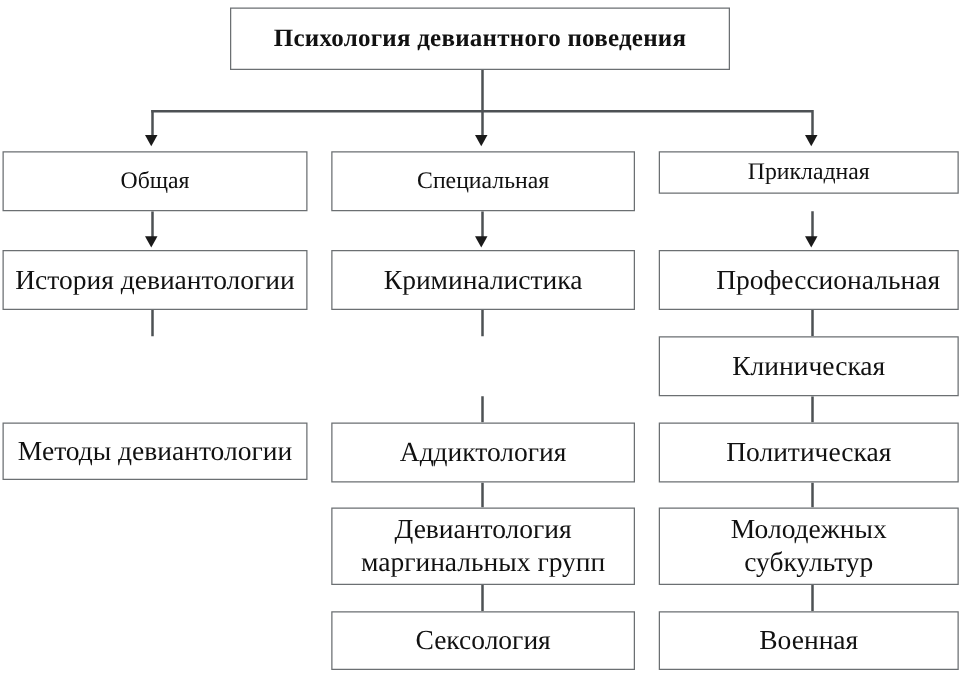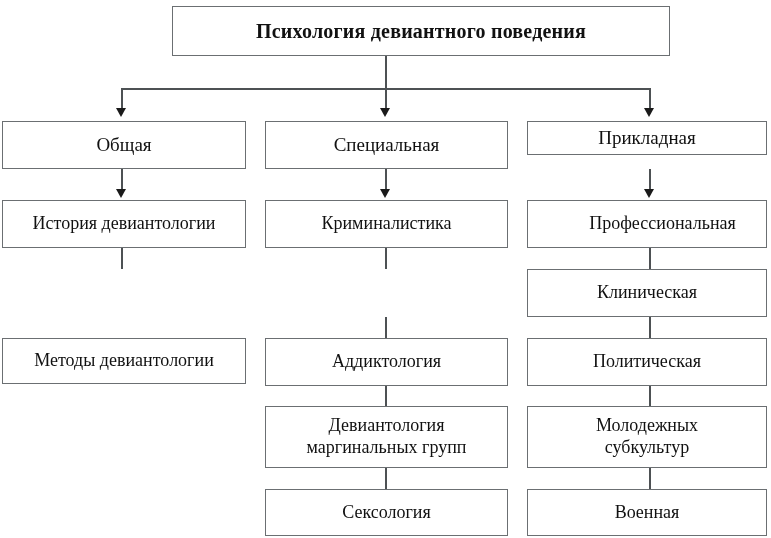--- a/index.html
+++ b/index.html
@@ -37,21 +37,21 @@
   }
   .node.root {
     font-weight: bold;
     font-size: 20px;
     letter-spacing: 0.2px;
   }
   .node.branch {
     font-size: 19px;
   }
   .node.leaf {
-    font-size: 18px;
+    font-size: 22px;
   }
   
   .vline {
     position: absolute;
     width: 1.5px;
     background: #4d5154;
     z-index: 1;
   }
   .hline {
     position: absolute;
@@ -67,21 +67,21 @@
     border-right: 5.5px solid transparent;
     border-top: 9px solid #1a1a1a;
     z-index: 3;
   }
 </style>
 </head>
 <body>
 
 <div id="diagram">
 
-  <div class="node root" style="left:172px; top:6px; width:498px; height:50px;">
+  <div class="node root" style="left:184px; top:6px; width:400px; height:50px;">
     <span class="label">Психология девиантного поведения</span>
   </div>
 
   <div class="vline" style="left:385px; top:56px; height:32px;"></div>
 
   <div class="hline" style="left:121px; top:88px; width:529px;"></div>
 
   <div class="vline" style="left:121px; top:88px; height:22px;"></div>
   <div class="vline" style="left:385px; top:88px; height:22px;"></div>
   <div class="vline" style="left:649px; top:88px; height:22px;"></div>

